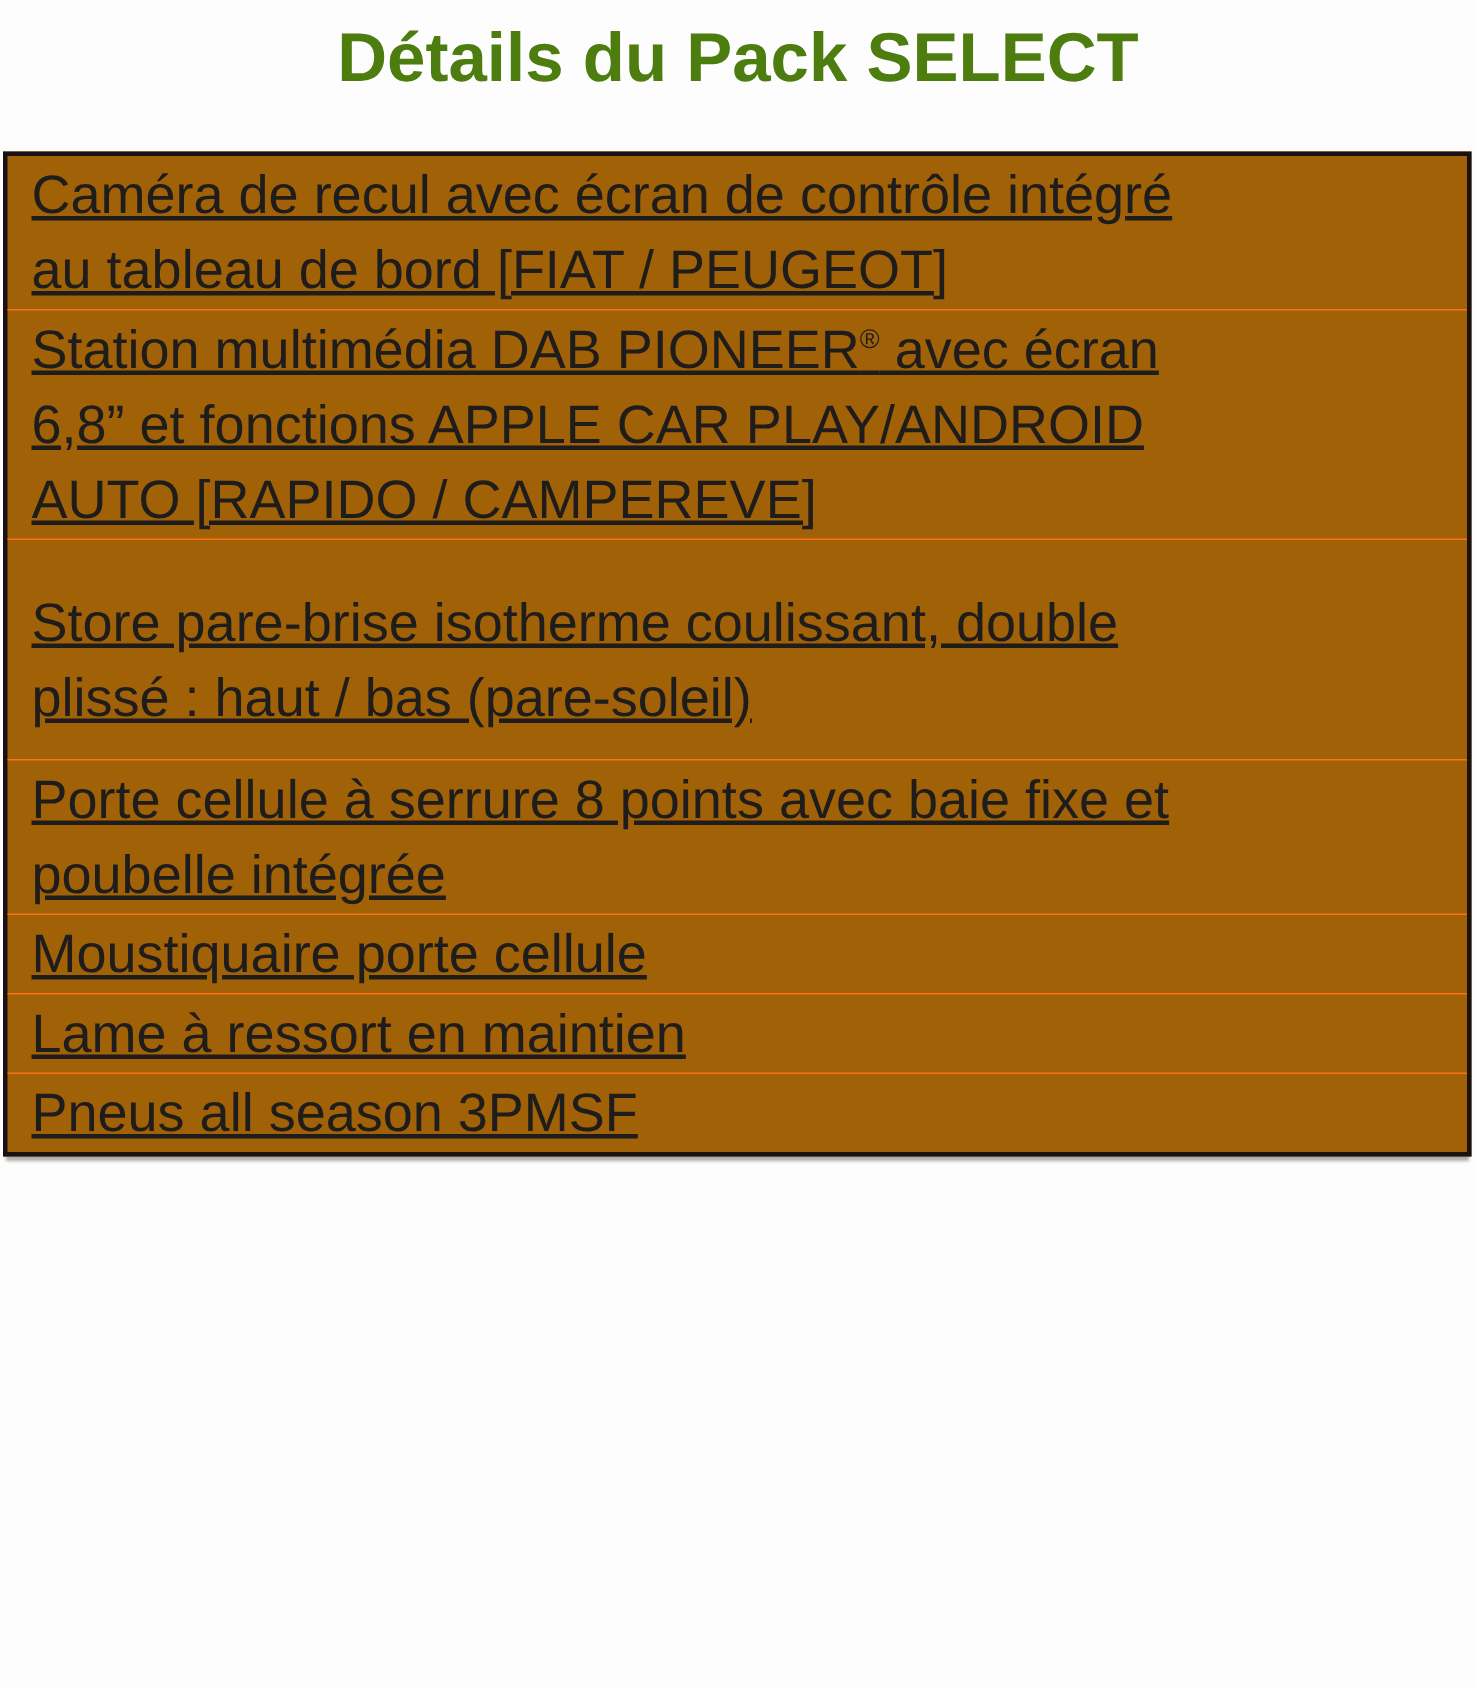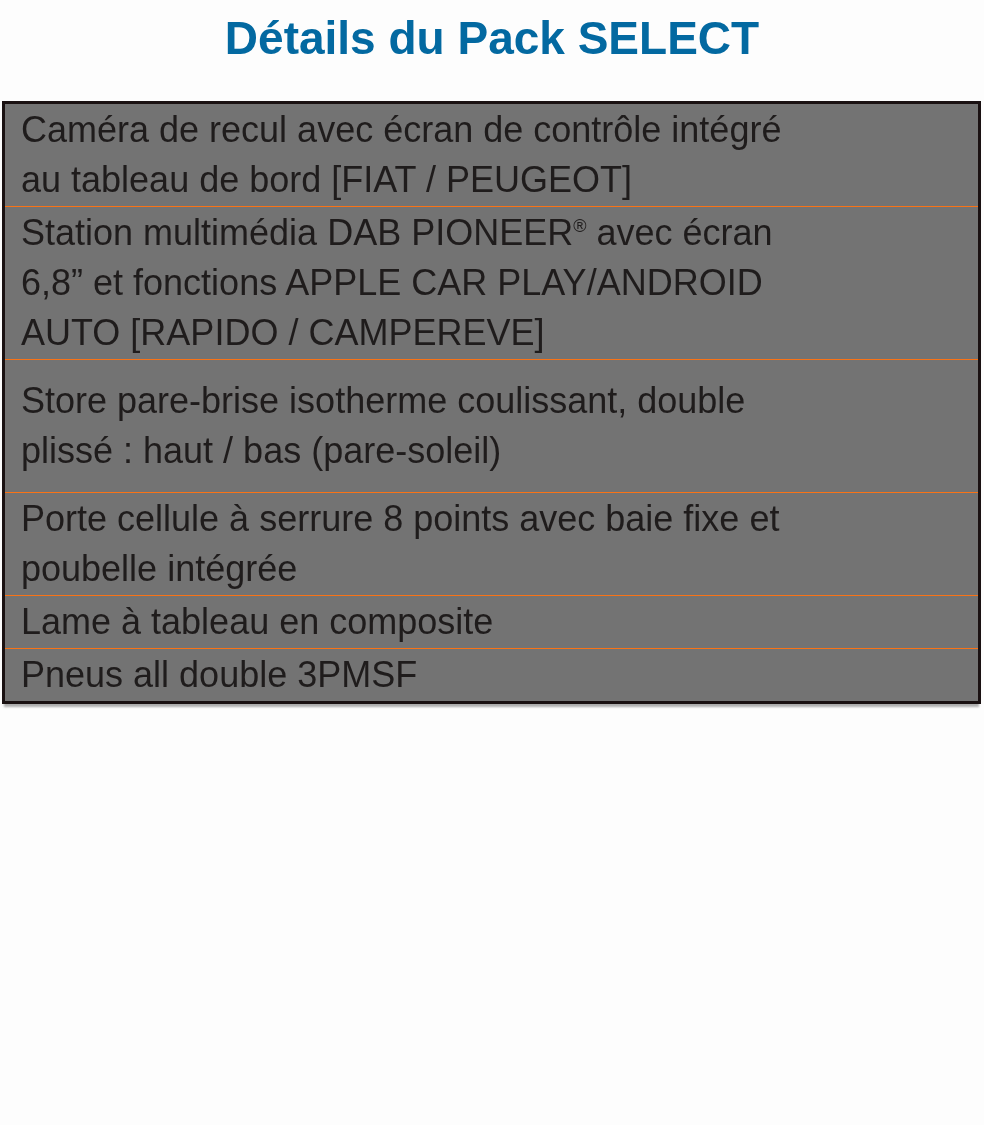--- a/index.html
+++ b/index.html
@@ -11,45 +11,46 @@
     width: 984px;
     height: 1125px;
     overflow: hidden;
     font-family: "Liberation Sans", sans-serif;
     color: #1f1c1c;
     position: relative;
   }
   .page-title {
     margin: 12px 0 0 0;
     text-align: center;
-    color: #0369a1;
+    color: #4d7c0f;
     font-size: 46px;
     font-weight: bold;
     line-height: 1.15;
     letter-spacing: 0px;
   }
   .features-table {
     margin: 36px 2px 0 2px;
     width: 973px;
     border: 3px solid #1a1112;
-    background: #737373;
+    background: #a16207;
     box-shadow: 0 5px 2px -2px rgba(130,130,130,0.65);
+    text-decoration: underline;
   }
   .feature-row {
     padding: 1px 16px 1px 16px;
     font-size: 36px;
     line-height: 50px;
     white-space: pre-line;
     border-top: 1px solid #f97316;
   }
   .feature-row:first-child {
     border-top: none;
   }
   .feature-row.pad-tall {
-    padding-top: 16px;
+    padding-top: 30px;
     padding-bottom: 16px;
   }
   .feature-row sup {
     font-size: 0.5em;
     vertical-align: super;
     line-height: 0;
   }
 </style>
 </head>
 <body>
@@ -59,15 +60,16 @@
 <div class="features-table">
   <div class="feature-row">Caméra de recul avec écran de contrôle intégré
 au tableau de bord [FIAT / PEUGEOT]</div>
   <div class="feature-row">Station multimédia DAB PIONEER<sup>®</sup> avec écran
 6,8” et fonctions APPLE CAR PLAY/ANDROID
 AUTO [RAPIDO / CAMPEREVE]</div>
   <div class="feature-row pad-tall">Store pare-brise isotherme coulissant, double
 plissé : haut / bas (pare-soleil)</div>
   <div class="feature-row">Porte cellule à serrure 8 points avec baie fixe et
 poubelle intégrée</div>
-  <div class="feature-row">Lame à tableau en composite</div>
-  <div class="feature-row">Pneus all double 3PMSF</div>
+  <div class="feature-row">Moustiquaire porte cellule</div>
+  <div class="feature-row">Lame à ressort en maintien</div>
+  <div class="feature-row">Pneus all season 3PMSF</div>
 </div>
 
 </body></html>

